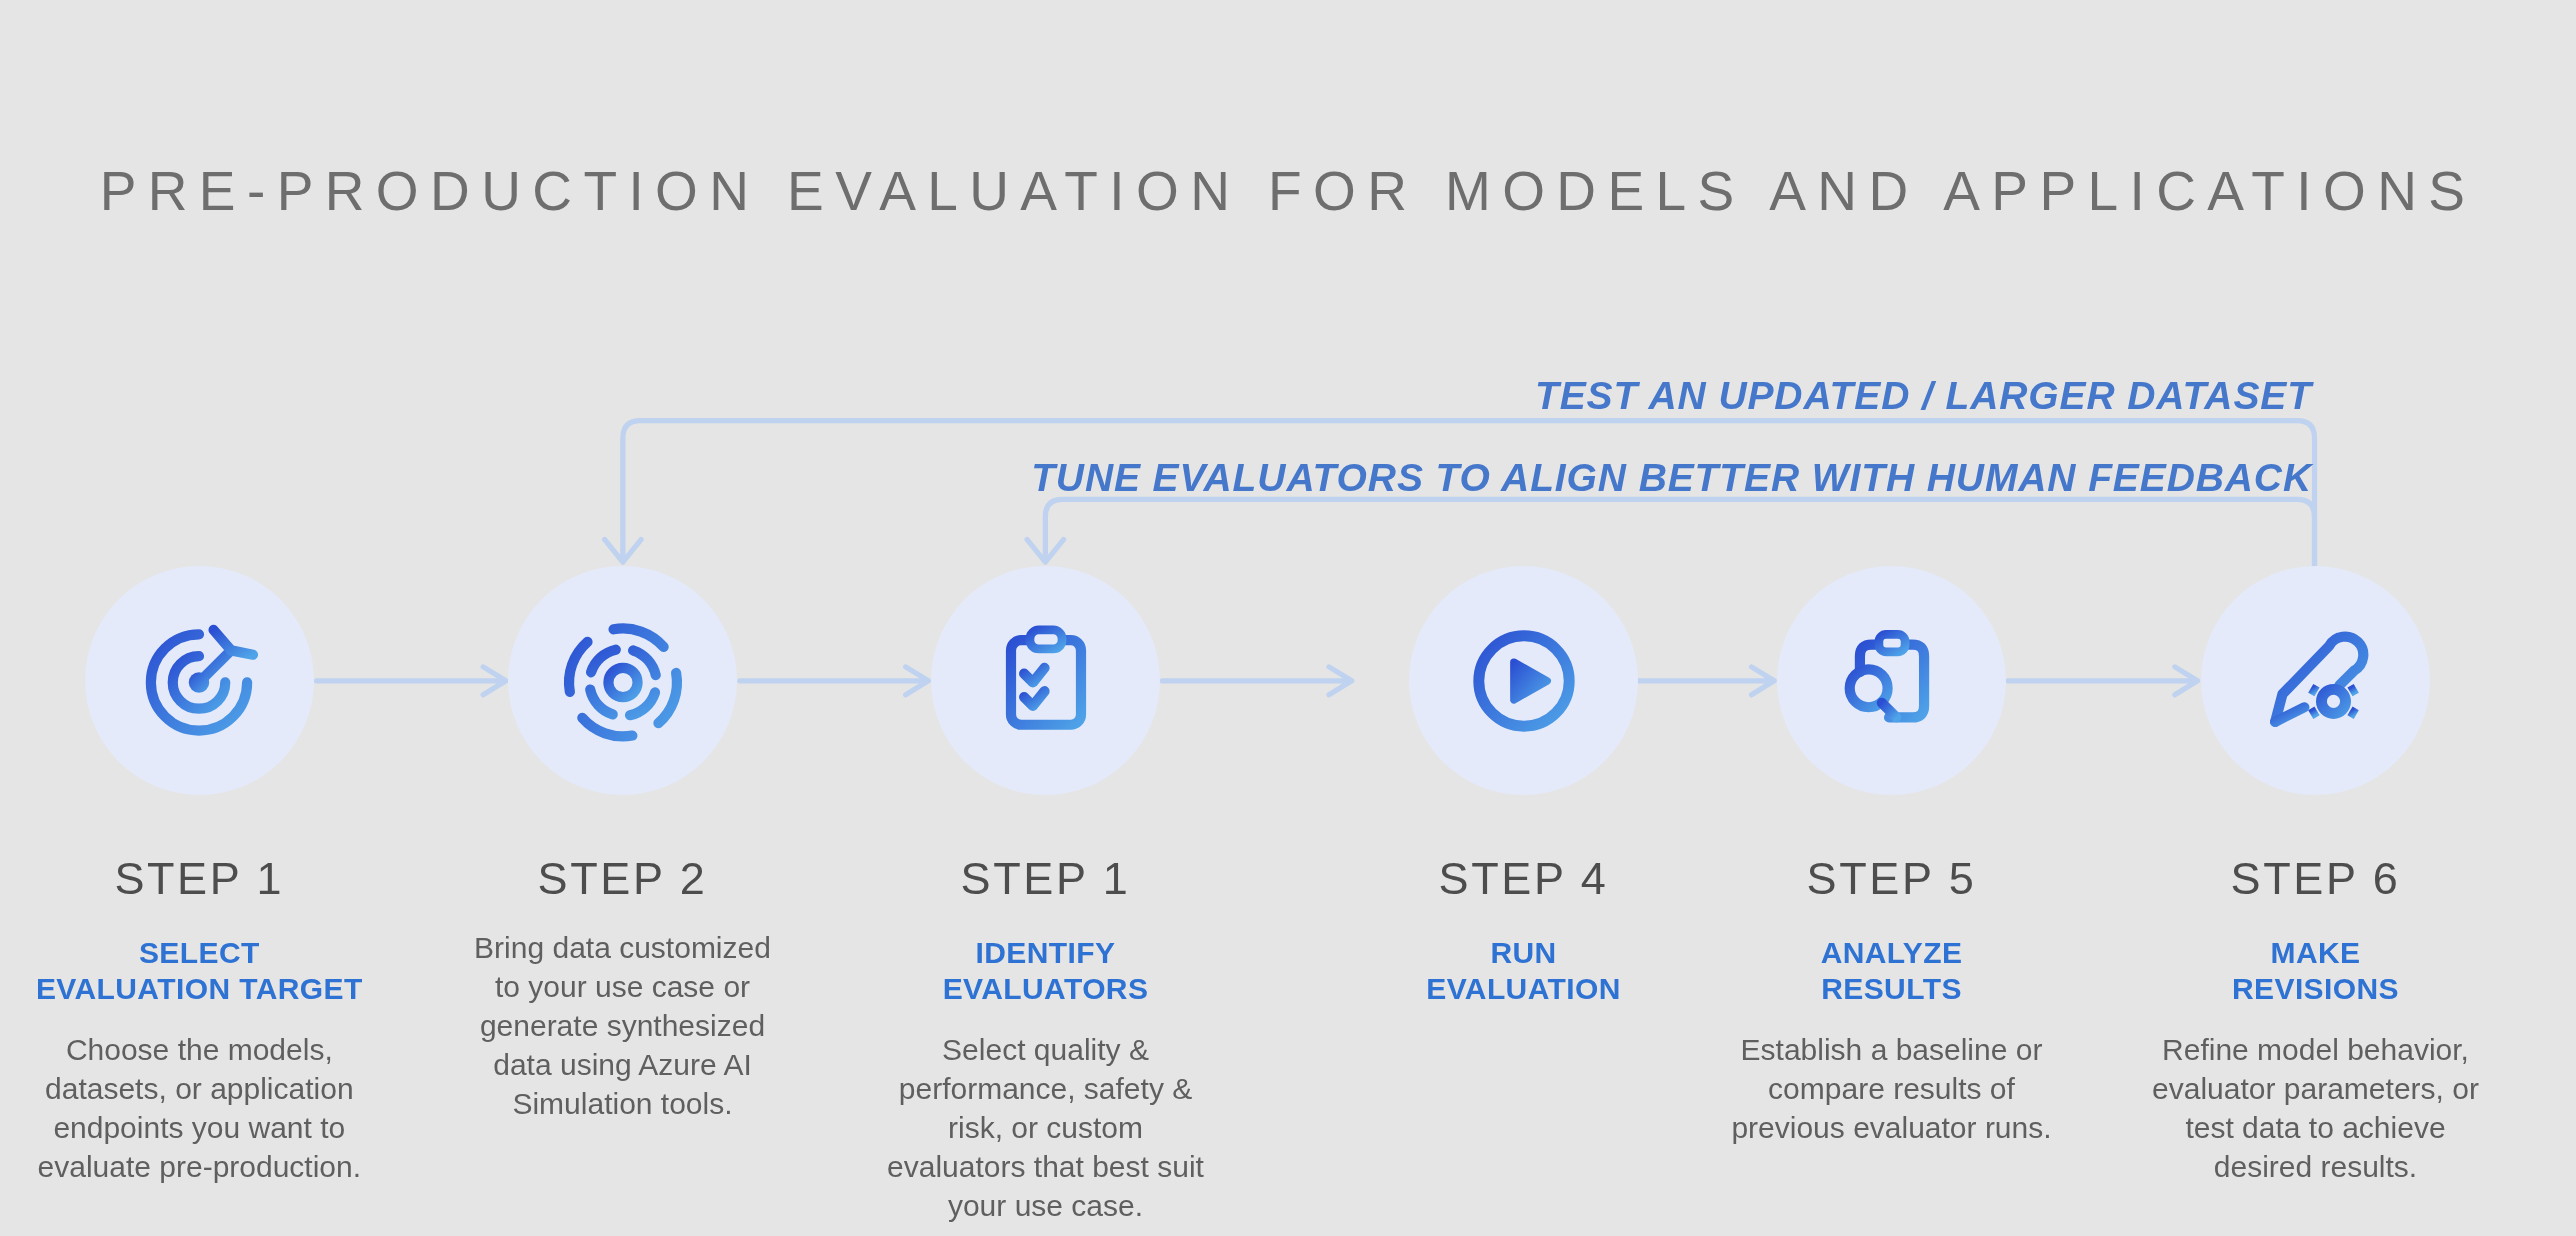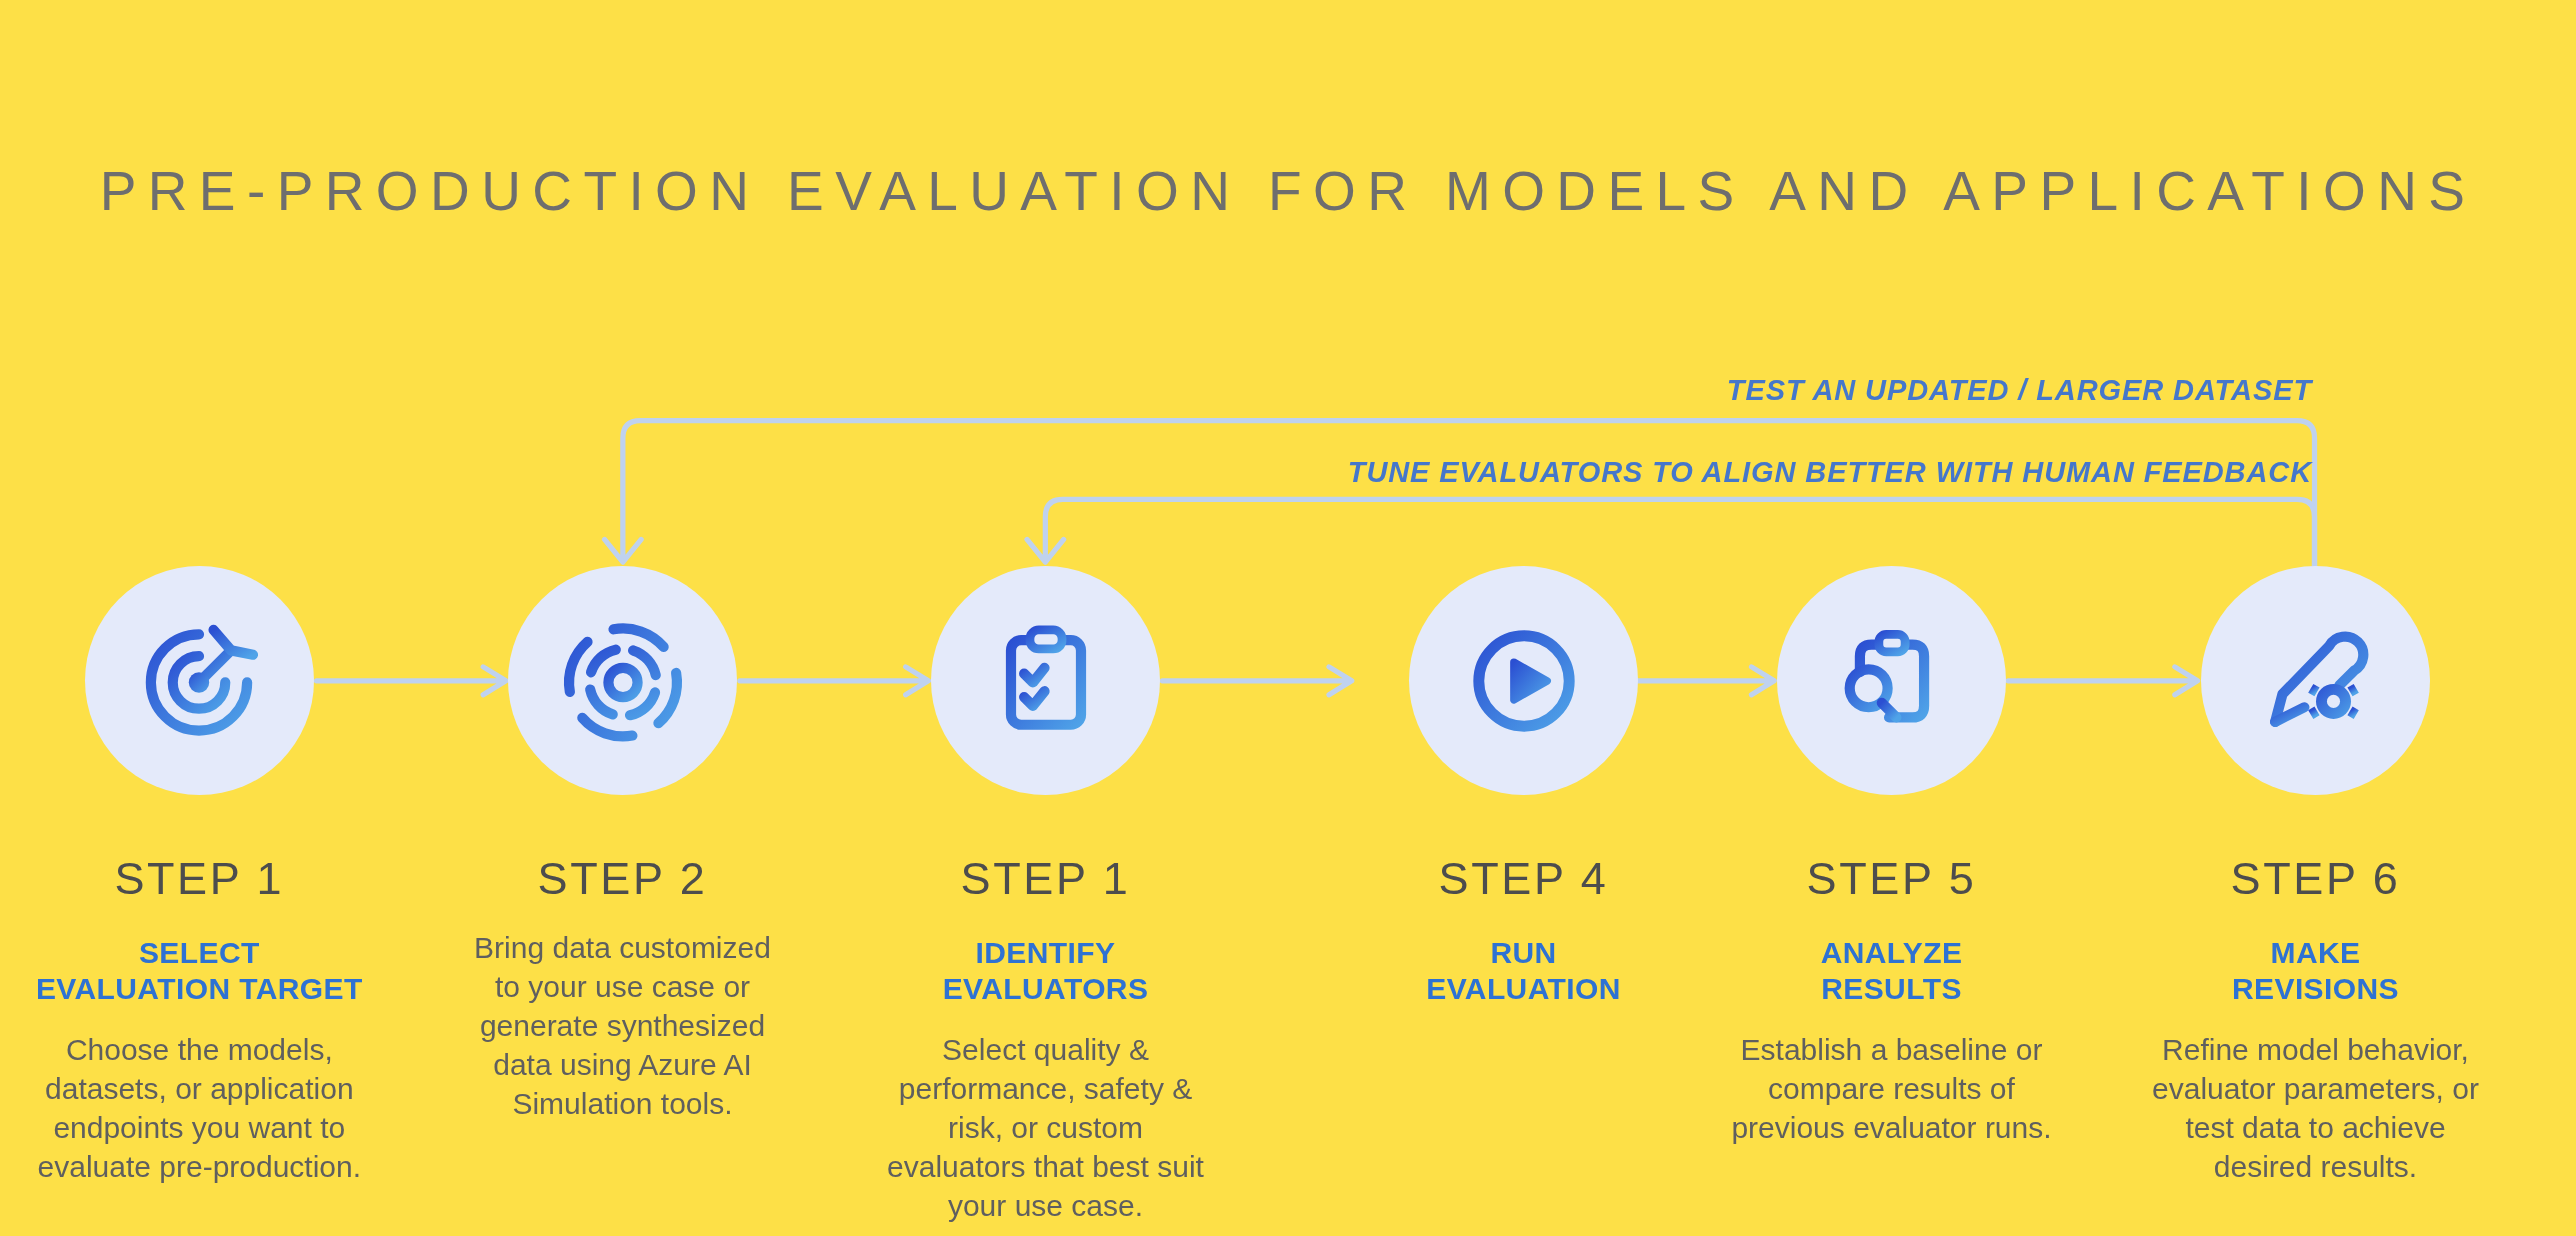--- a/index.html
+++ b/index.html
@@ -1,34 +1,34 @@
 <!DOCTYPE html>
 <html style="font-size:14px"><head>
 <meta charset="utf-8">
 <style>
   html,body{margin:0;padding:0;background:#ffffff;}
   #canvas{
     position:relative;
     width:2576px;height:1236px;
-    background:#fde047;
+    background:#e5e5e5;
     font-family:"Liberation Sans", sans-serif;
     overflow:hidden;
   }
   .title{
     position:absolute;top:159px;left:0;right:0;
     text-align:center;
     font-size:55px;font-weight:300;
     letter-spacing:11.4px;
     color:#6e6e6e;
     white-space:nowrap;
   }
   svg.flow{position:absolute;left:0;top:0;}
   .loop-label{
     position:absolute;right:264px;
-    font-size:29px;font-weight:700;font-style:italic;
+    font-size:39px;font-weight:700;font-style:italic;
     letter-spacing:0.9px;color:#4577cb;white-space:nowrap;
   }
   .loop-label.l1{top:374px;}
   .loop-label.l2{top:456px;}
   .step{
     position:absolute;top:566px;width:423px;
     text-align:center;
   }
   .circle{
     width:229px;height:229px;border-radius:50%;

